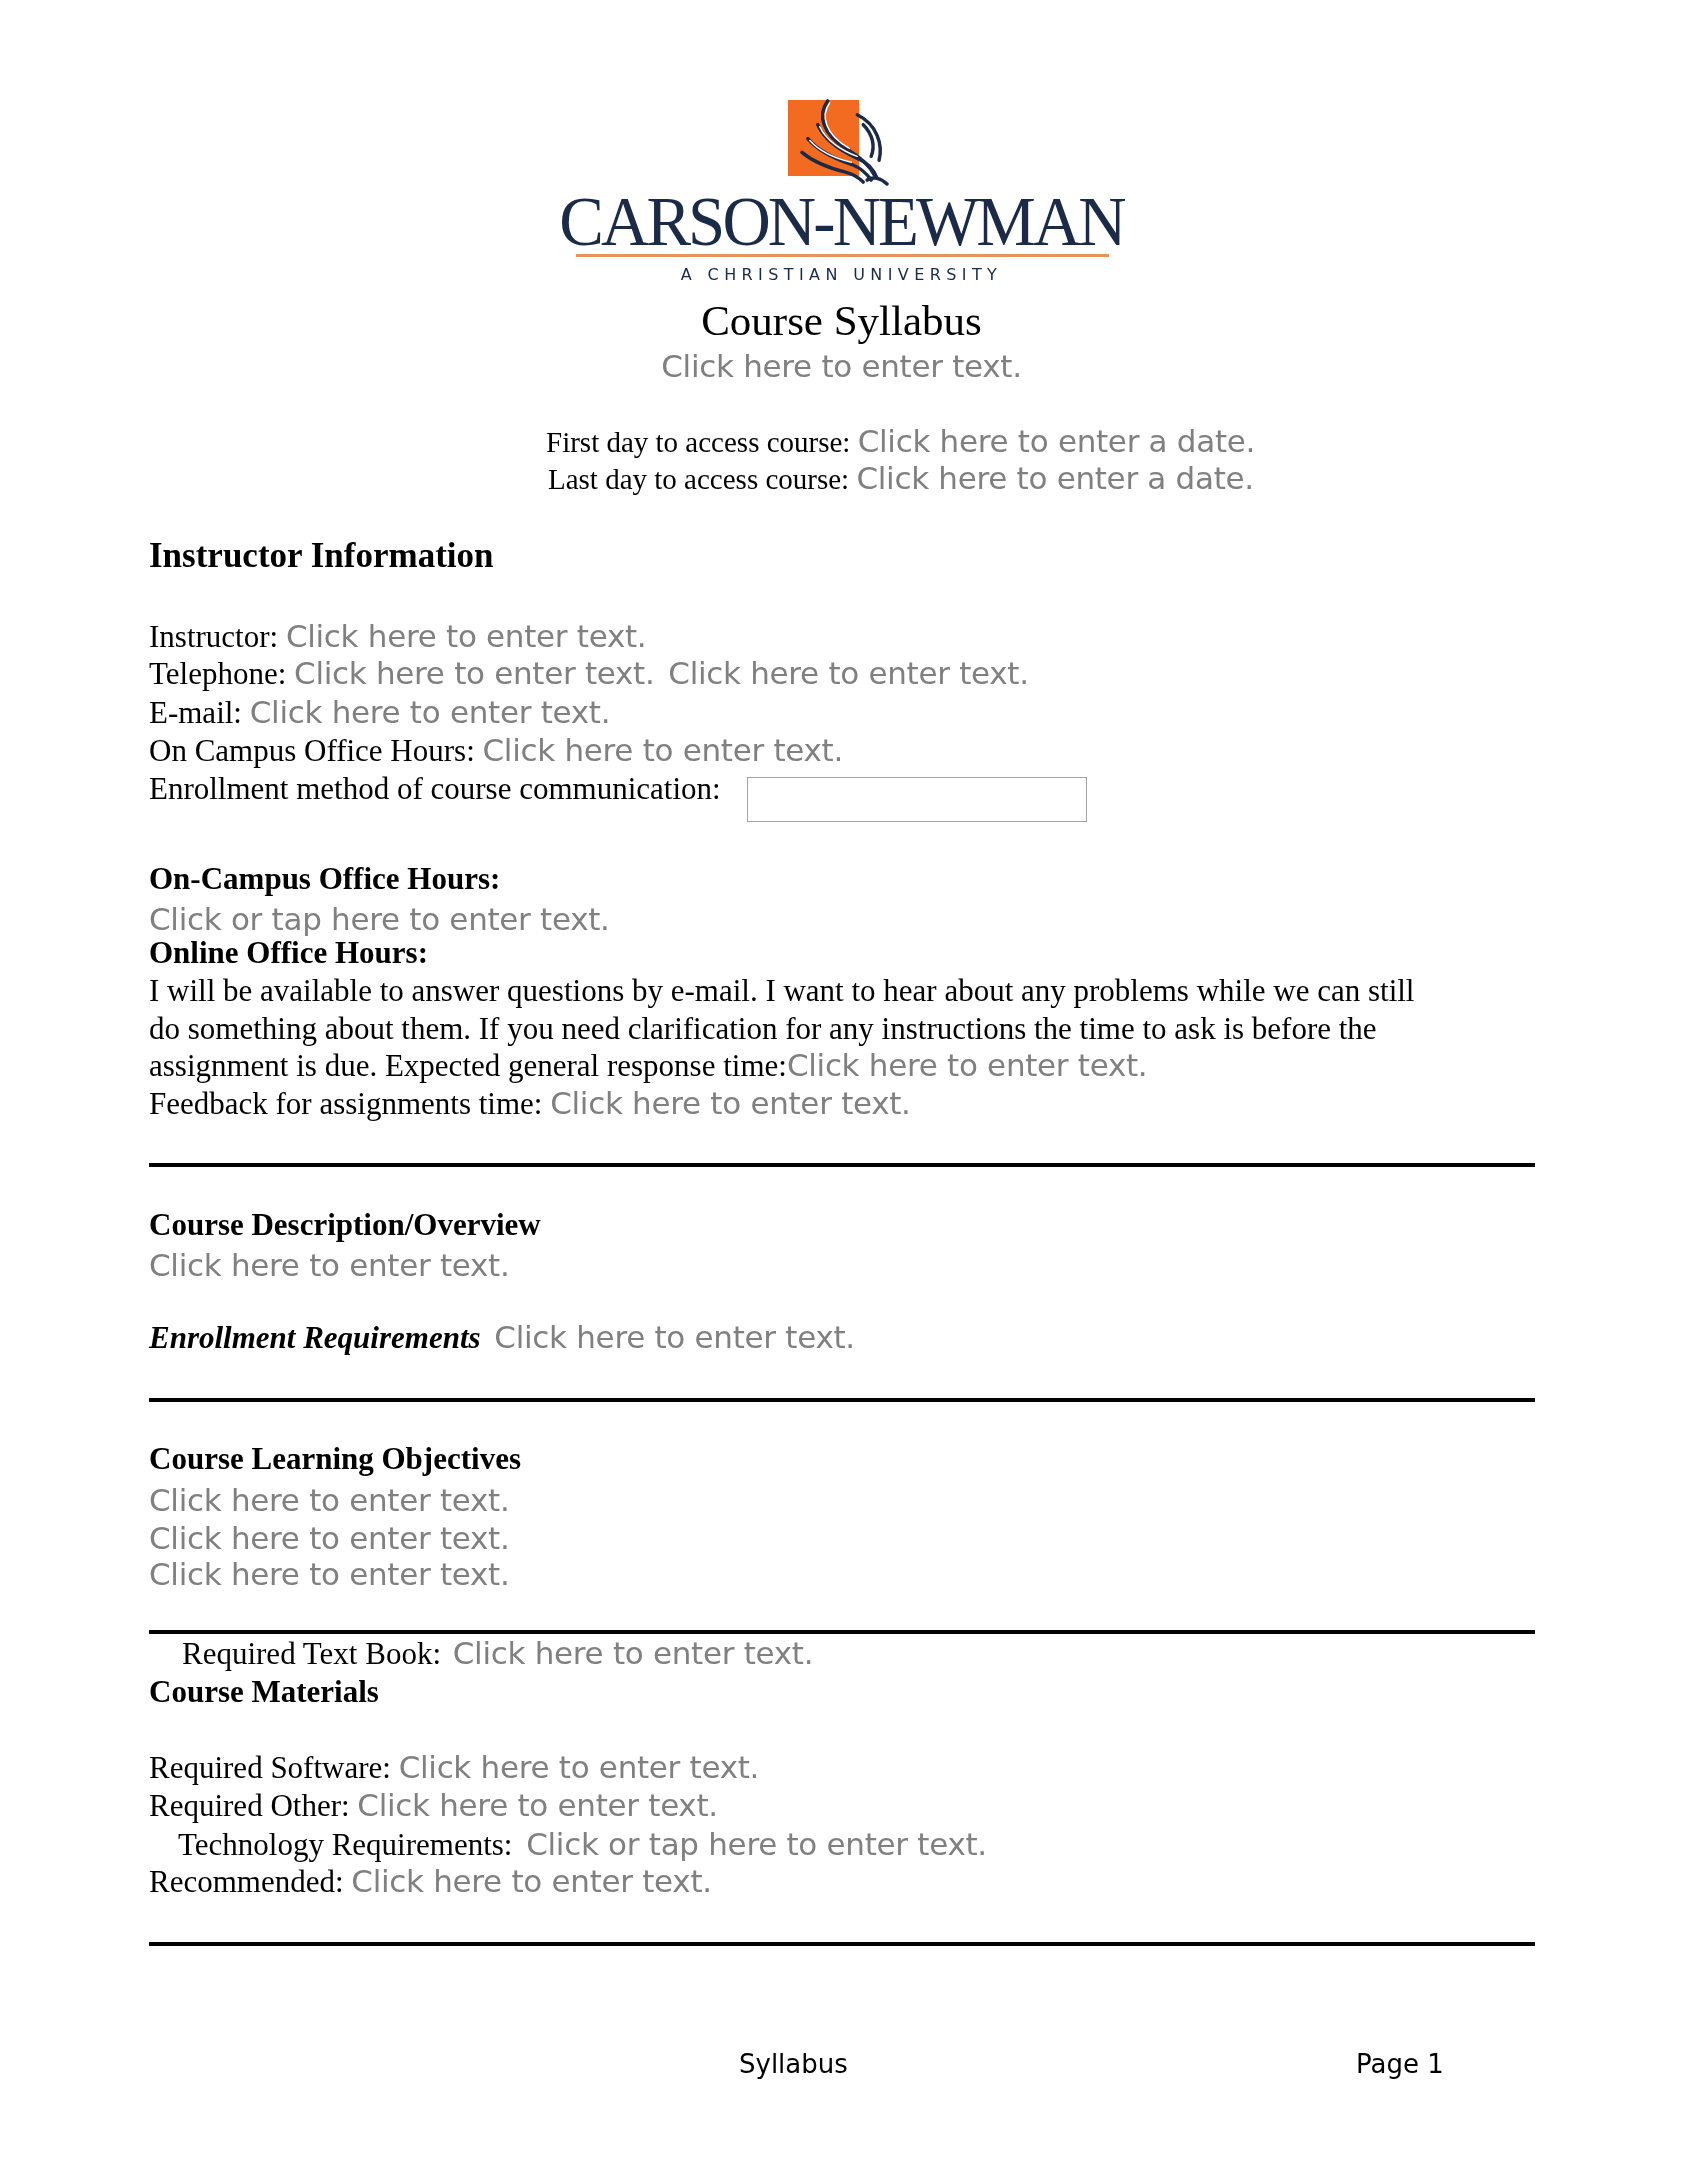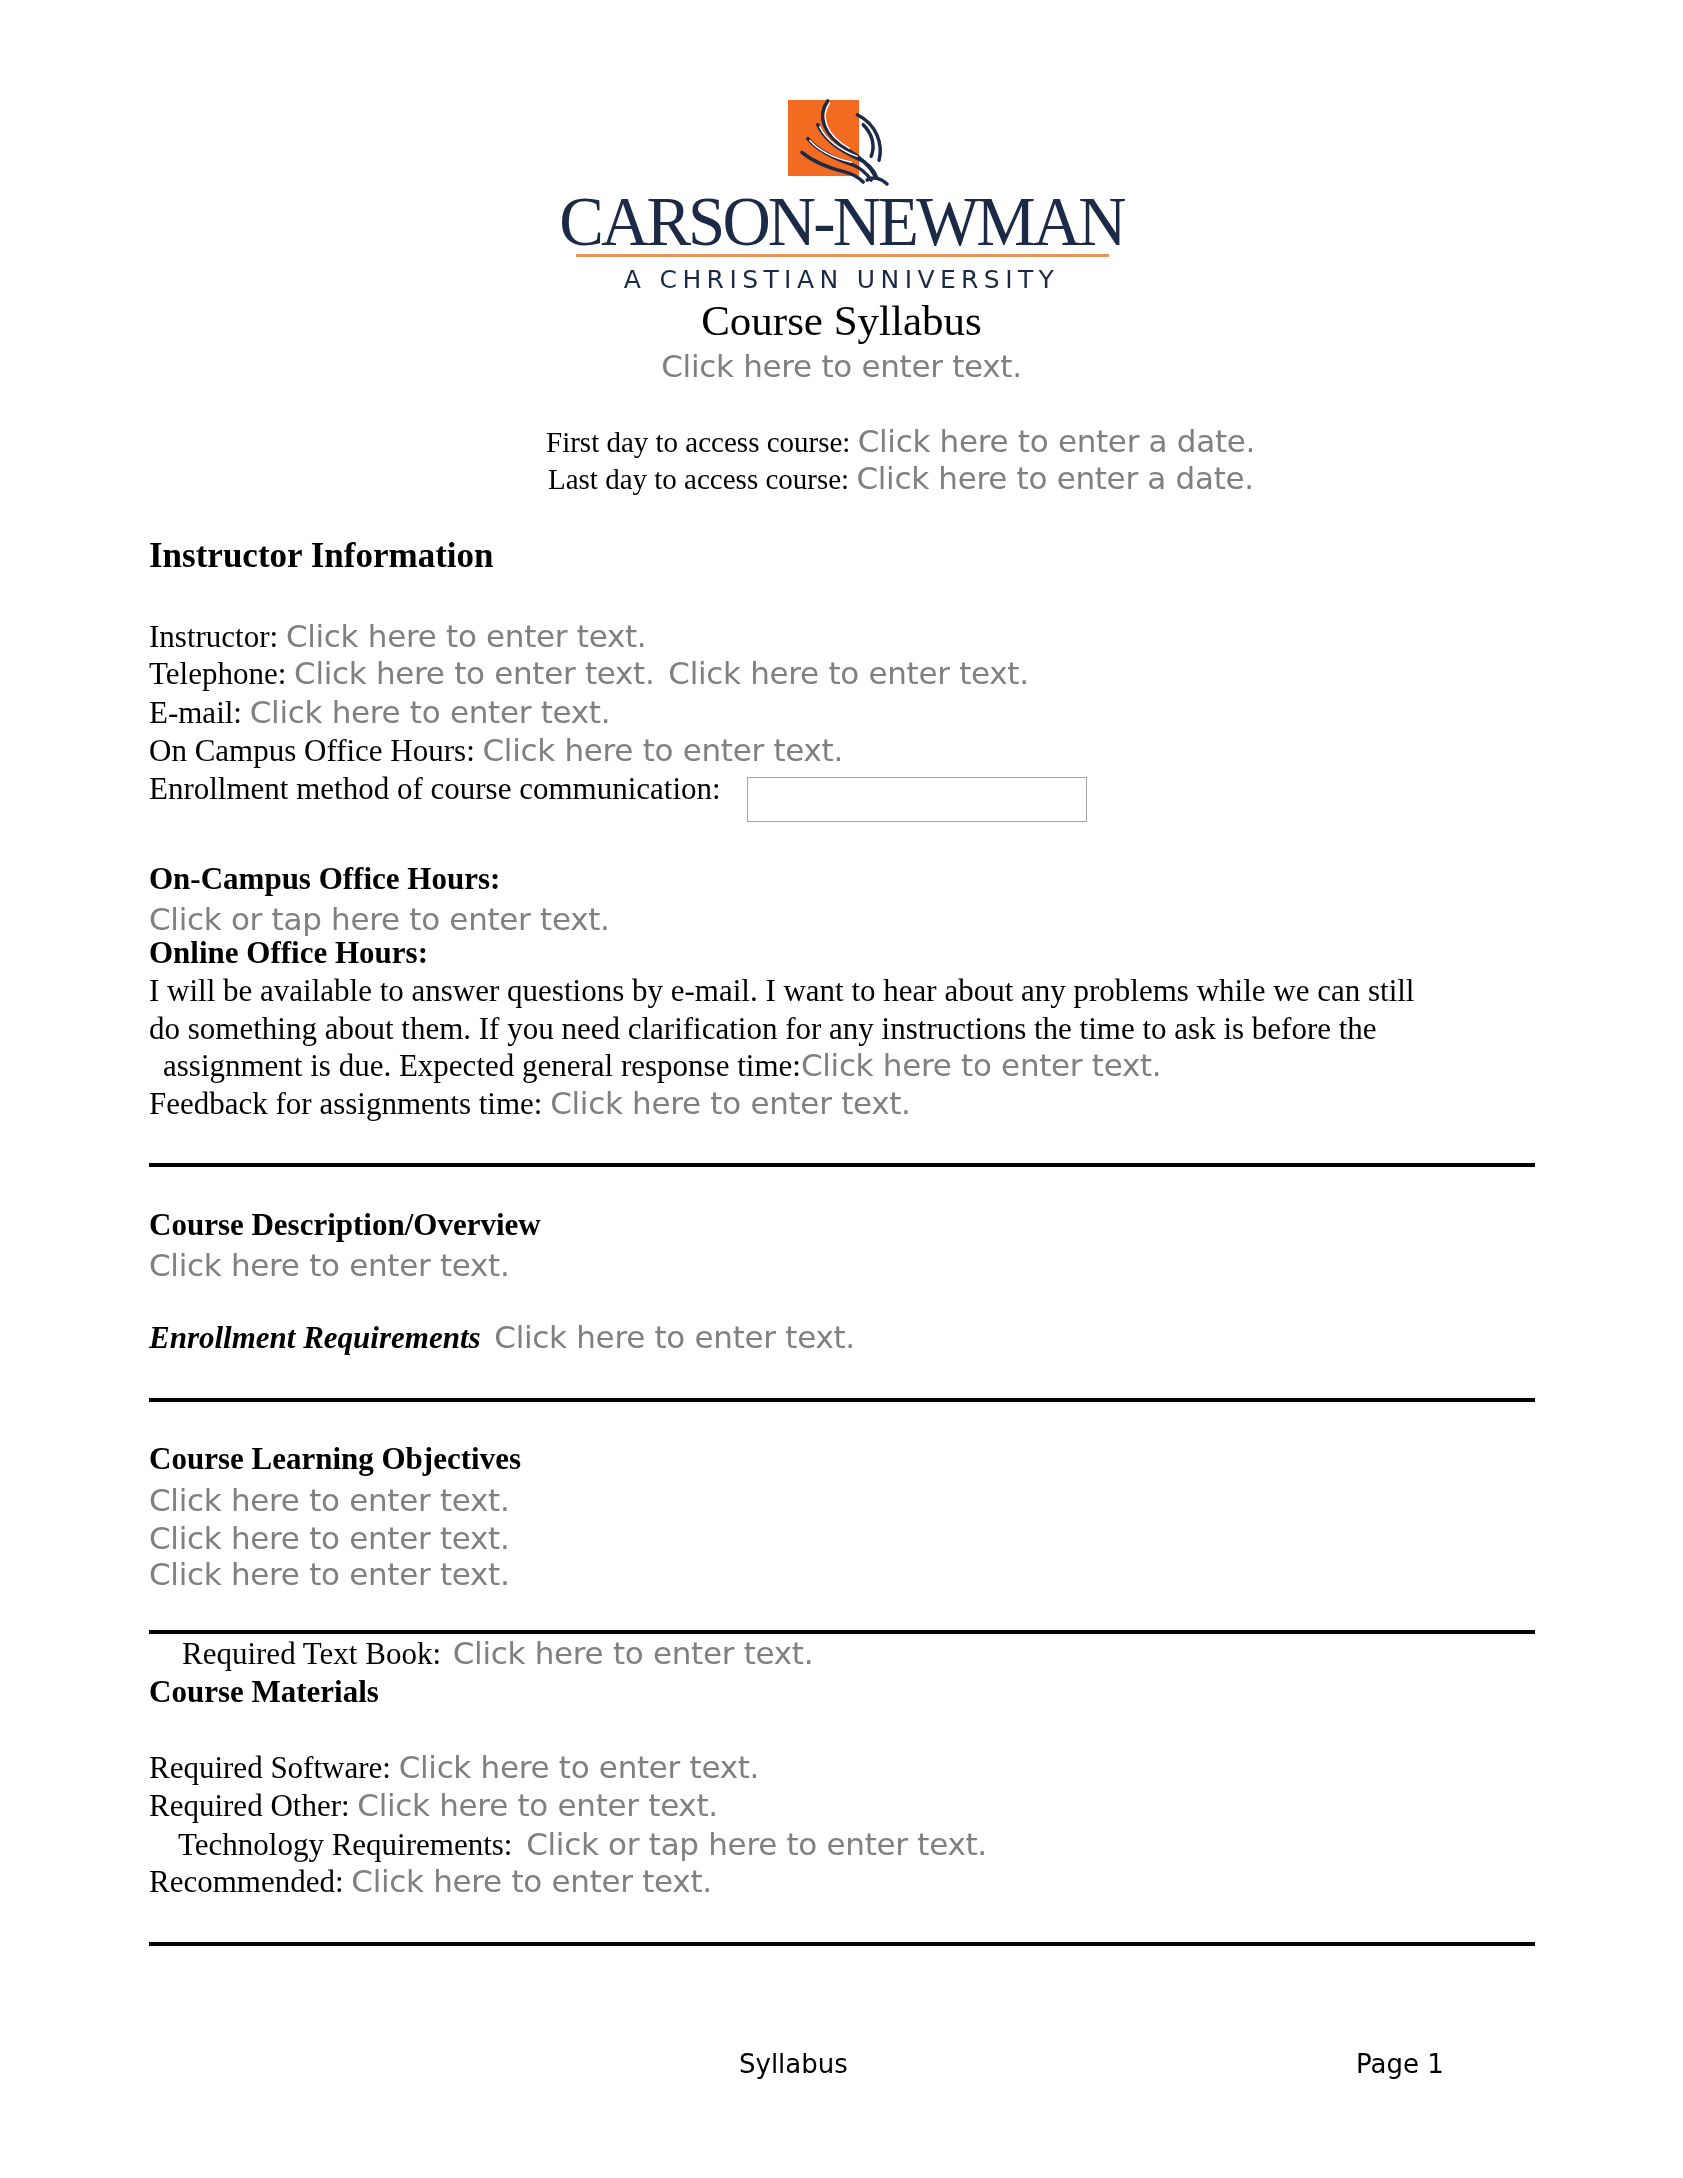--- a/index.html
+++ b/index.html
@@ -9,21 +9,21 @@
     .abs { position: absolute; white-space: nowrap; }
 
     
     .logo-box { position: absolute; left: 788px; top: 100px; width: 71px; height: 76px; background: #f26b21; }
     .logo-bird { position: absolute; left: 788px; top: 95px; width: 103px; height: 91px; }
     .logo-name { position: absolute; left: 0; width: 1683px; top: 188px; text-align: center;
       font-family: "Liberation Serif", "DejaVu Serif", serif; font-size: 69px; color: #1b2a47;
       letter-spacing: -3px; transform: scaleX(0.97); line-height: 1; }
     .logo-line { position: absolute; left: 576px; top: 254px; width: 533px; height: 3px; background: #e8935a; }
     .logo-tag { position: absolute; left: 0; width: 1683px; top: 267px; text-align: center;
-      font-family: "DejaVu Sans", "Liberation Sans", sans-serif; font-size: 25px; color: #1b2a47;
+      font-family: "DejaVu Sans", "Liberation Sans", sans-serif; font-size: 16px; color: #1b2a47;
       letter-spacing: 5.4px; line-height: 1; }
 
     .title { position: absolute; left: 0; width: 1683px; text-align: center; top: 299px;
       font-size: 43px; line-height: 1; }
     .subtitle { position: absolute; left: 0; width: 1683px; text-align: center; top: 351px; line-height: 1; }
 
     .line32 { font-size: 31px; line-height: 1; }
     .h-bold { font-weight: bold; }
     .rule { position: absolute; left: 149px; width: 1386px; height: 4px; background: #000; }
 
@@ -94,21 +94,21 @@
 </div>
 <div class="pref-input"></div>
 
 <div class="abs serif h-bold line32" style="left:149px; top:863px;">On-Campus Office Hours:</div>
 <div class="abs" style="left:149px; top:901px;">
   <span class="ph">Click or tap here to enter text.</span>
 </div>
 <div class="abs serif h-bold line32" style="left:149px; top:937px;">Online Office Hours:</div>
 <div class="abs serif line32" style="left:149px; top:975px;">I will be available to answer questions by e-mail.  I want to hear about any problems while we can still</div>
 <div class="abs serif line32" style="left:149px; top:1013px;">do something about them.  If you need clarification for any instructions the time to ask is before the</div>
-<div class="abs serif line32" style="left:163px; top:1050px;">
+<div class="abs serif line32" style="left:149px; top:1050px;">
   <span>assignment is due.  Expected general response time:</span><span class="ph">Click here to enter text.</span>
 </div>
 <div class="abs serif line32" style="left:149px; top:1088px;">
   <span>Feedback for assignments time:</span>
   <span class="ph">Click here to enter text.</span>
 </div>
 
 <div class="rule" style="top:1163px;"></div>
 
 <div class="abs serif h-bold line32" style="left:149px; top:1209px;">Course Description/Overview</div>

